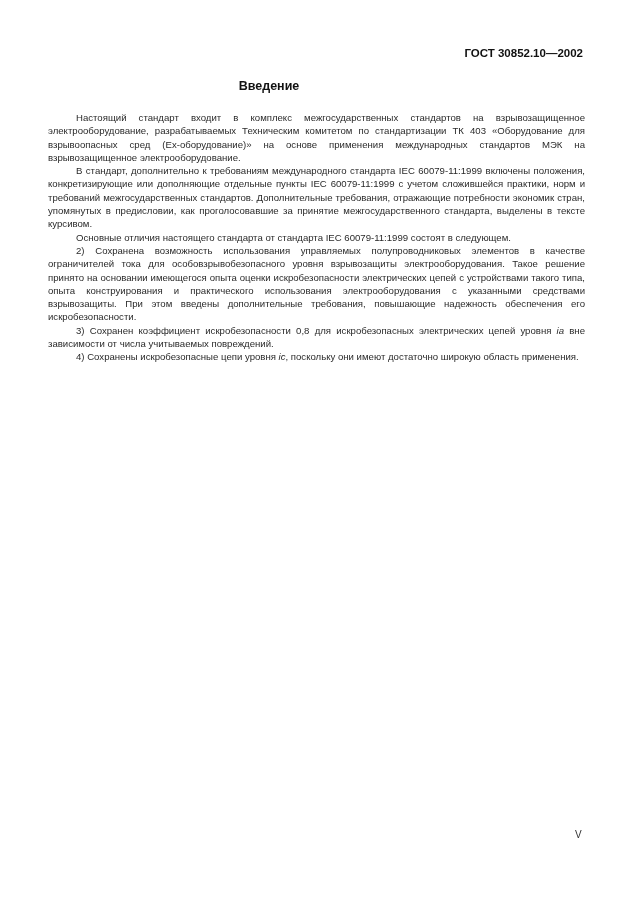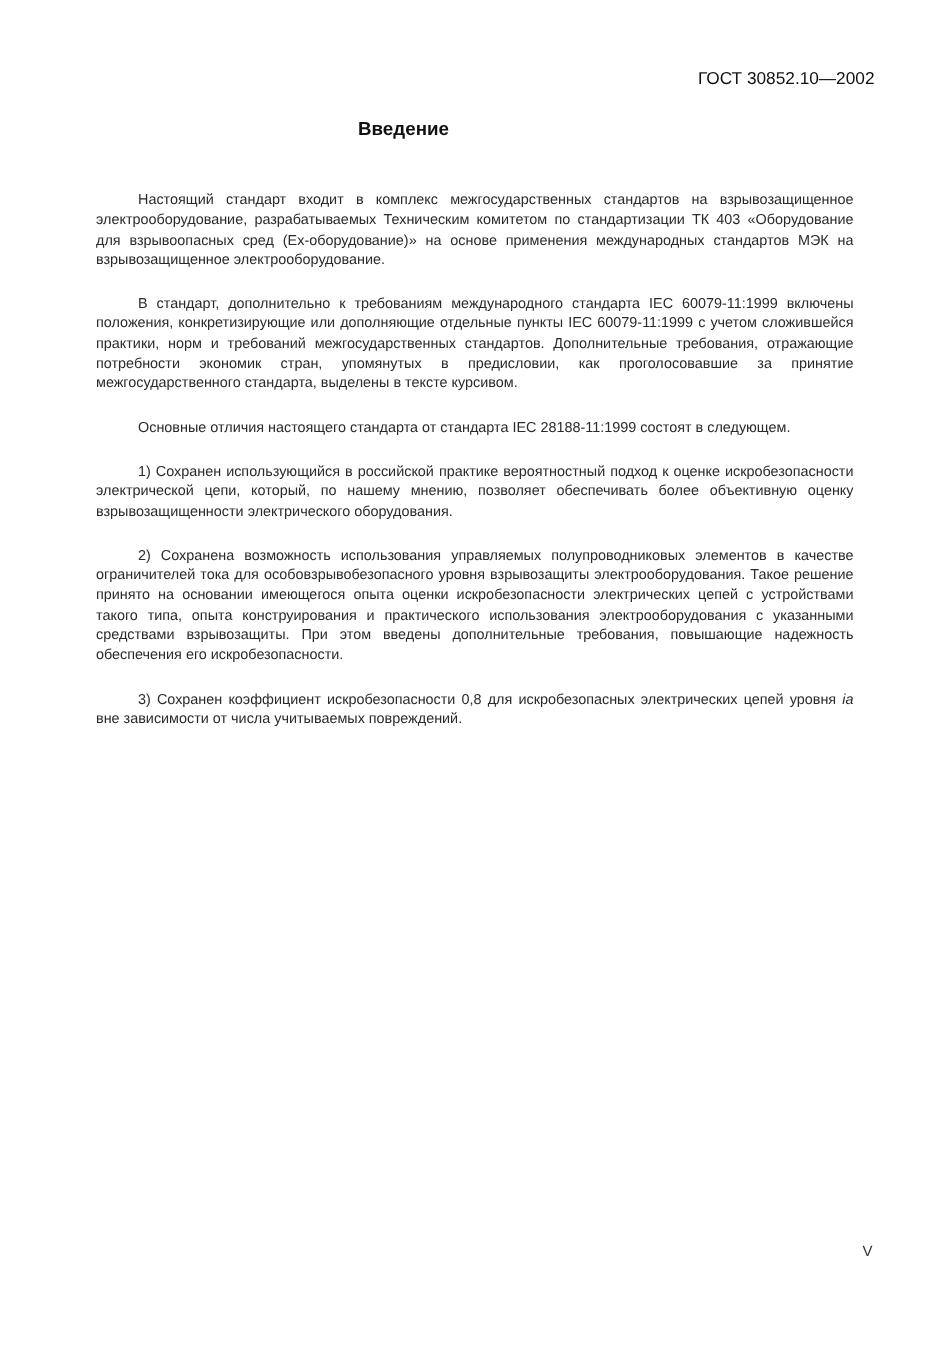--- a/index.html
+++ b/index.html
@@ -1,34 +1,34 @@
 <!DOCTYPE html>
 <html><head>
 <meta charset="utf-8">
 <style>
   html, body { margin: 0; padding: 0; background: #ffffff; }
   body { width: 630px; height: 913px; position: relative; overflow: hidden;
          font-family: "Liberation Sans", sans-serif; color: #222; }
-  .header { position: absolute; top: 47px; right: 47px; font-size: 11.5px; font-weight: normal; color: #111; }
+  .header { position: absolute; top: 47px; right: 47px; font-size: 11.5px; font-weight: bold; color: #111; }
   .title { position: absolute; top: 79px; left: 0; width: 538px; text-align: center;
            font-size: 12.5px; font-weight: bold; color: #111; }
   .body { position: absolute; top: 111px; left: 48px; width: 537px;
           font-size: 9.6px; line-height: 13.3px; color: #2a2a2a; }
-  .body p { margin: 16px; text-indent: 28px; text-align: justify; }
+  .body p { margin: 0; text-indent: 28px; text-align: justify; }
   .pagenum { position: absolute; top: 829px; left: 575px; font-size: 10px; color: #333; }
   i { font-style: italic; }
 </style>
 </head>
 <body>
 
 <div class="header">ГОСТ 30852.10—2002</div>
 <div class="title">Введение</div>
 
 <div class="body">
   <p>Настоящий стандарт входит в комплекс межгосударственных стандартов на взрывозащищенное электрооборудование, разрабатываемых Техническим комитетом по стандартизации ТК 403 «Оборудование для взрывоопасных сред (Ех-оборудование)» на основе применения международных стандартов МЭК на взрывозащищенное электрооборудование.</p>
   <p>В стандарт, дополнительно к требованиям международного стандарта IEC 60079-11:1999 включены положения, конкретизирующие или дополняющие отдельные пункты IEC 60079-11:1999 с учетом сложившейся практики, норм и требований межгосударственных стандартов. Дополнительные требования, отражающие потребности экономик стран, упомянутых в предисловии, как проголосовавшие за принятие межгосударственного стандарта, выделены в тексте курсивом.</p>
-  <p>Основные отличия настоящего стандарта от стандарта IEC 28188-11:1999 состоят в следующем.</p>
-  <p>1) Сохранен использующийся в российской практике вероятностный подход к оценке искробезопасности электрической цепи, который, по нашему мнению, позволяет обеспечивать более объективную оценку взрывозащищенности электрического оборудования.</p>
+  <p>Основные отличия настоящего стандарта от стандарта IEC 60079-11:1999 состоят в следующем.</p>
   <p>2) Сохранена возможность использования управляемых полупроводниковых элементов в качестве ограничителей тока для особовзрывобезопасного уровня взрывозащиты электрооборудования. Такое решение принято на основании имеющегося опыта оценки искробезопасности электрических цепей с устройствами такого типа, опыта конструирования и практического использования электрооборудования с указанными средствами взрывозащиты. При этом введены дополнительные требования, повышающие надежность обеспечения его искробезопасности.</p>
   <p><span>3) Сохранен коэффициент искробезопасности 0,8 для искробезопасных электрических цепей уровня </span><i>ia</i><span> вне зависимости от числа учитываемых повреждений.</span></p>
+  <p><span>4) Сохранены искробезопасные цепи уровня </span><i>ic</i><span>, поскольку они имеют достаточно широкую область применения.</span></p>
 </div>
 
 <div class="pagenum">V</div>
 
 </body></html>

